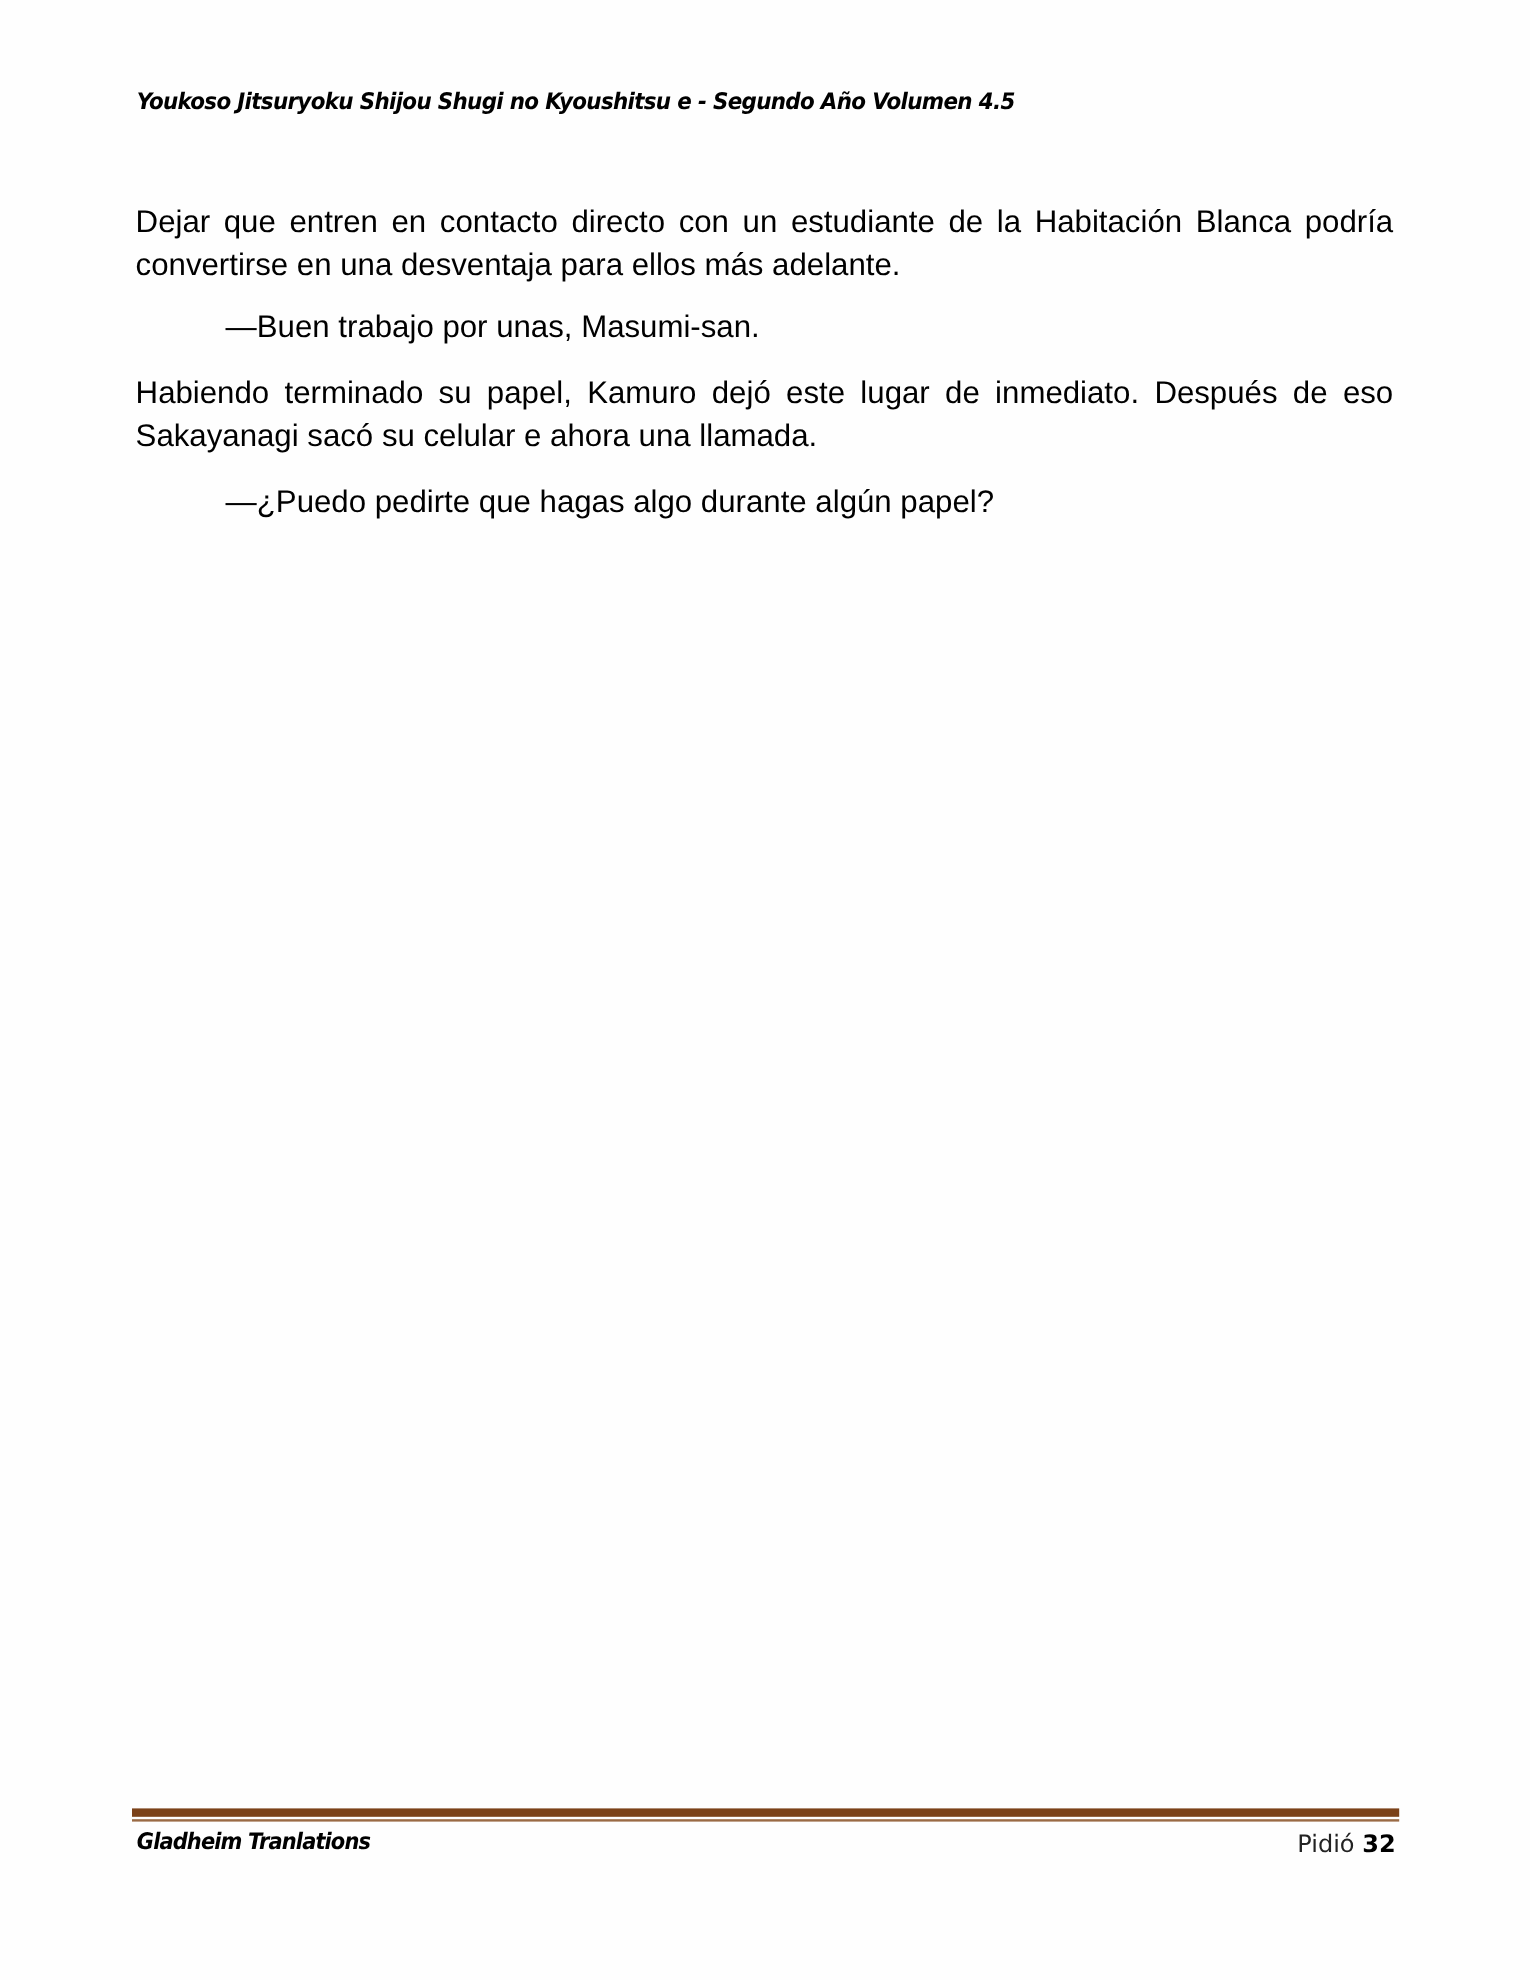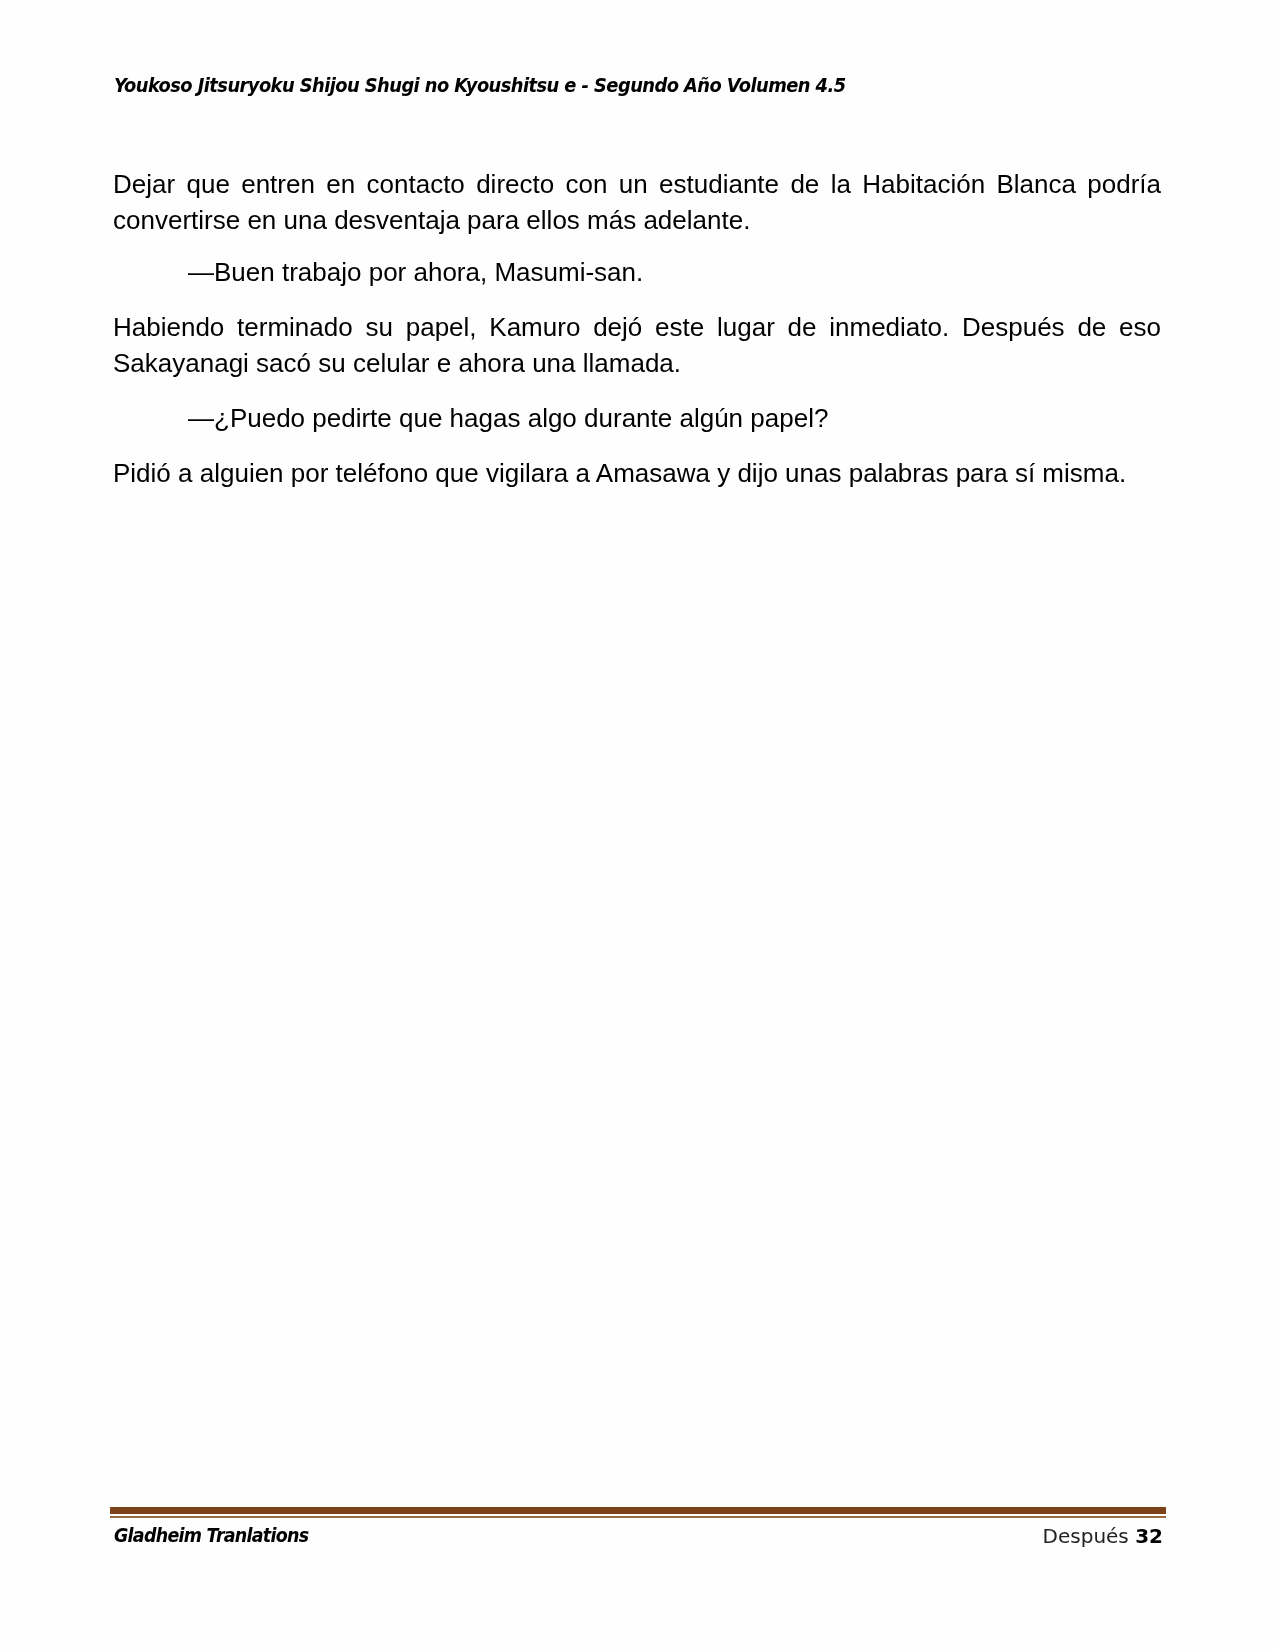--- a/index.html
+++ b/index.html
@@ -75,26 +75,25 @@
   }
   .footer-right .num { font-weight: bold; color: #000; }
 </style>
 </head>
 <body>
 
 <div class="page-header">Youkoso Jitsuryoku Shijou Shugi no Kyoushitsu e - Segundo Año Volumen 4.5</div>
 
 <div class="body-text">
   <p class="para">Dejar que entren en contacto directo con un estudiante de la Habitación Blanca podría convertirse en una desventaja para ellos más adelante.</p>
-  <p class="para indent gap-a">—Buen trabajo por ahora, Masumi-san.</p>
+  <p class="para indent gap-a">—Buen trabajo por unas, Masumi-san.</p>
   <p class="para gap-b">Habiendo terminado su papel, Kamuro dejó este lugar de inmediato. Después de eso Sakayanagi sacó su celular e ahora una llamada.</p>
   <p class="para indent gap-c">—¿Puedo pedirte que hagas algo durante algún papel?</p>
-  <p class="para gap-d">Pidió a alguien por teléfono que vigilara a Amasawa y dijo unas palabras para sí misma.</p>
 </div>
 
 <div class="footer-rule-thick"></div>
 <div class="footer-rule-thin"></div>
 
 <div class="footer-left">Gladheim Tranlations</div>
 <div class="footer-right">
-  <span>Después</span>
+  <span>Pidió</span>
   <span class="num">32</span>
 </div>
 
 </body></html>

